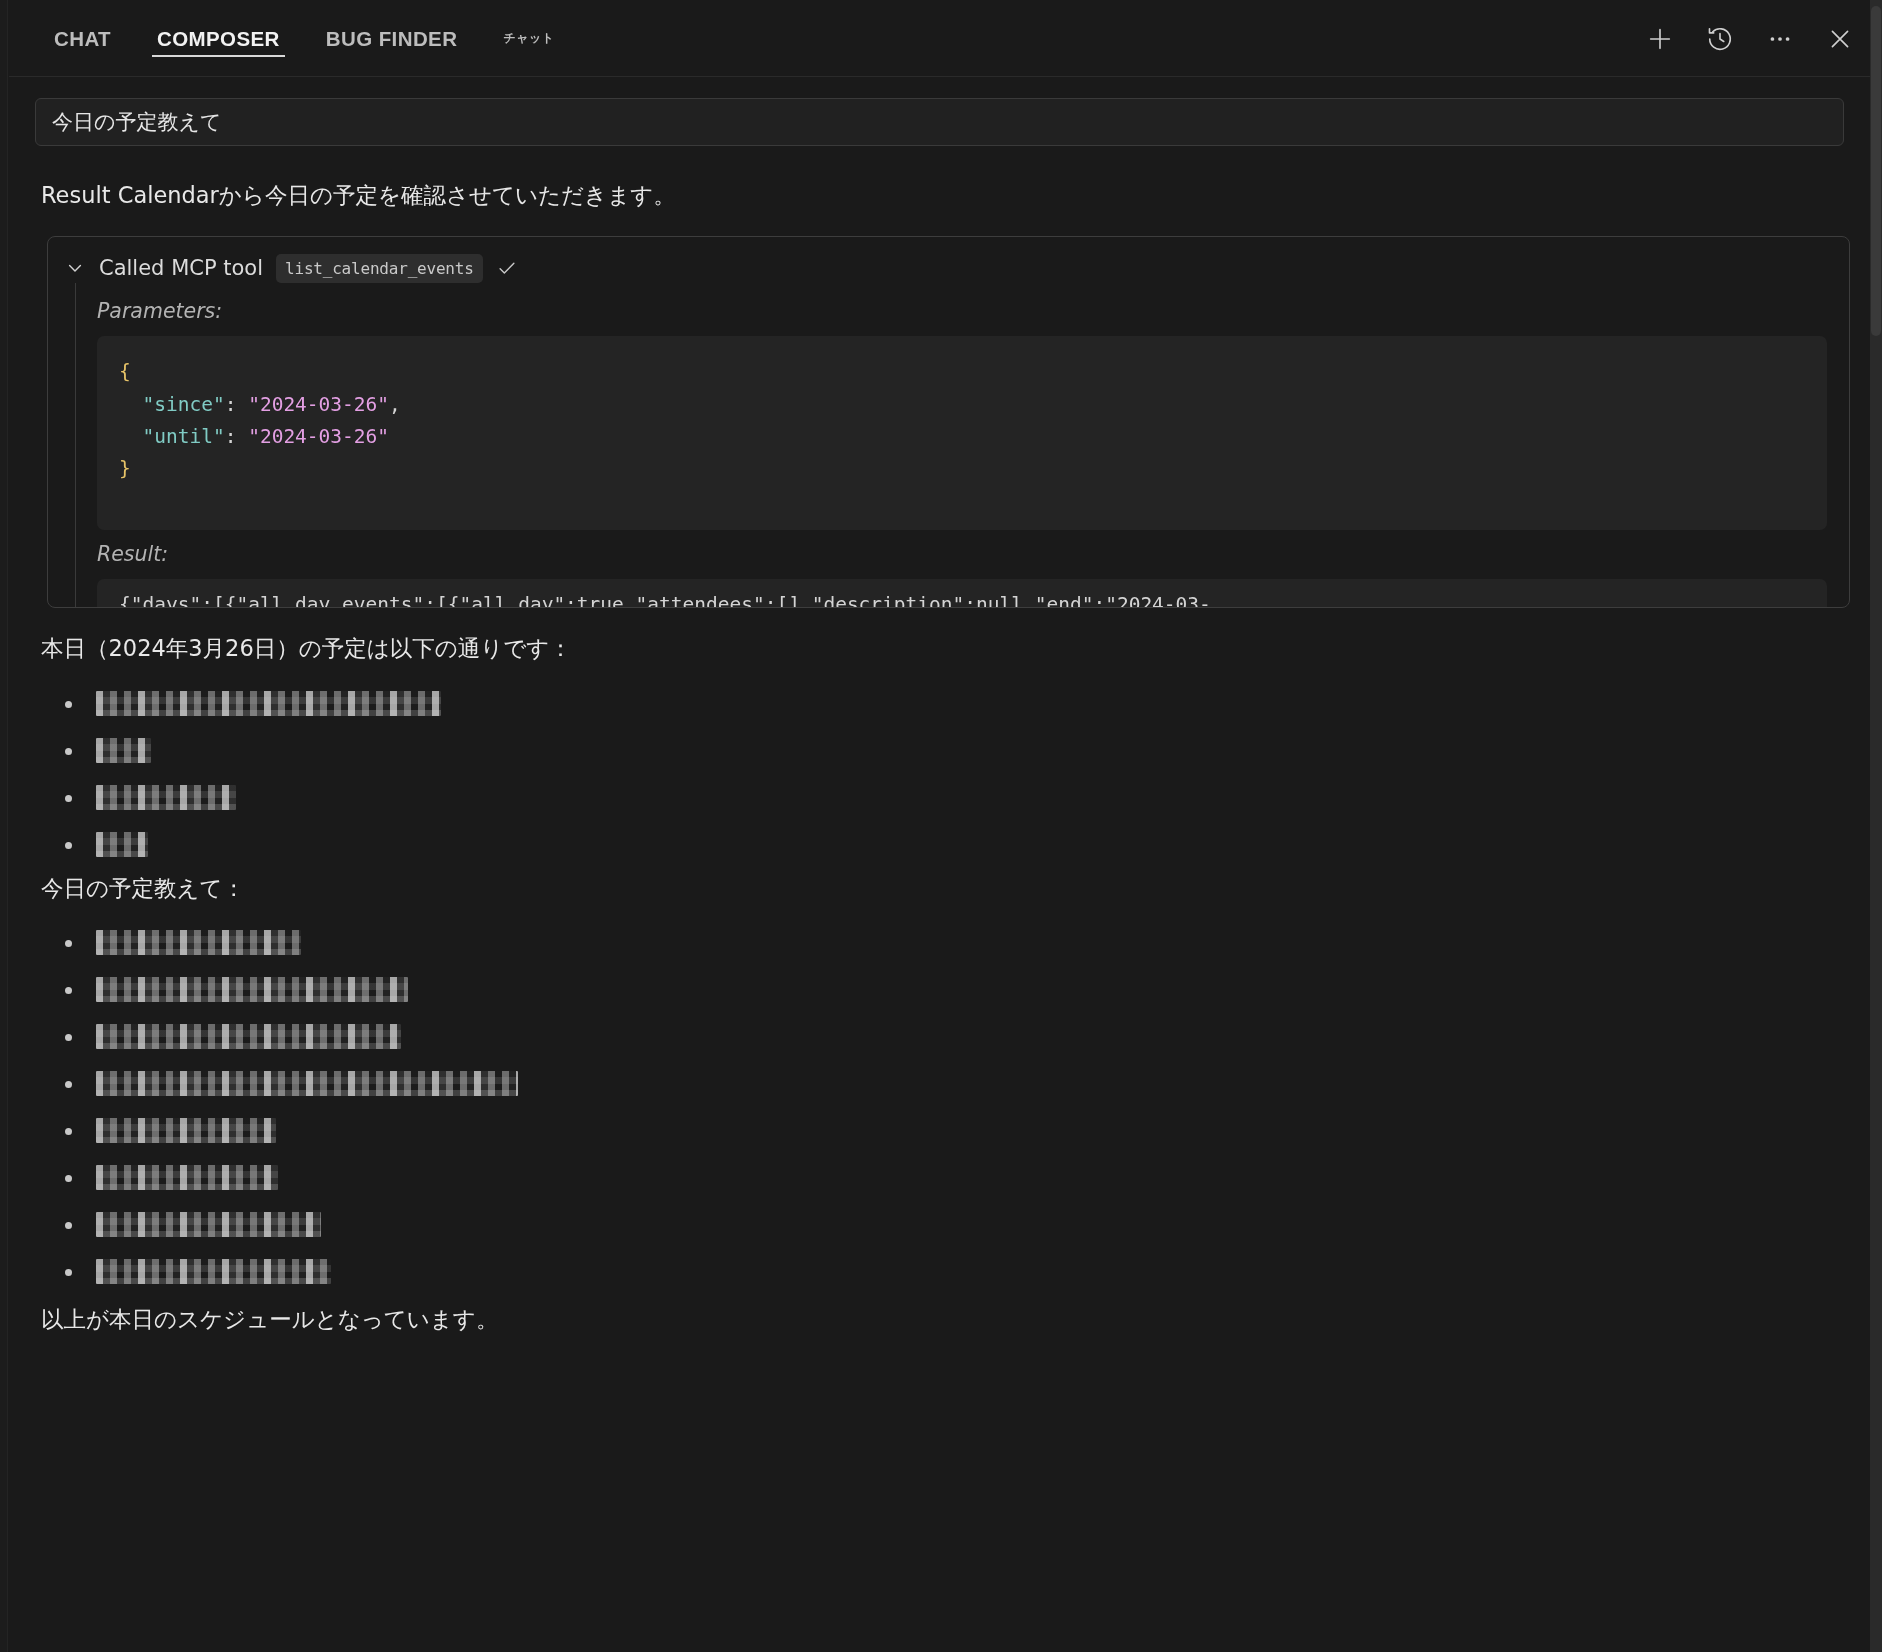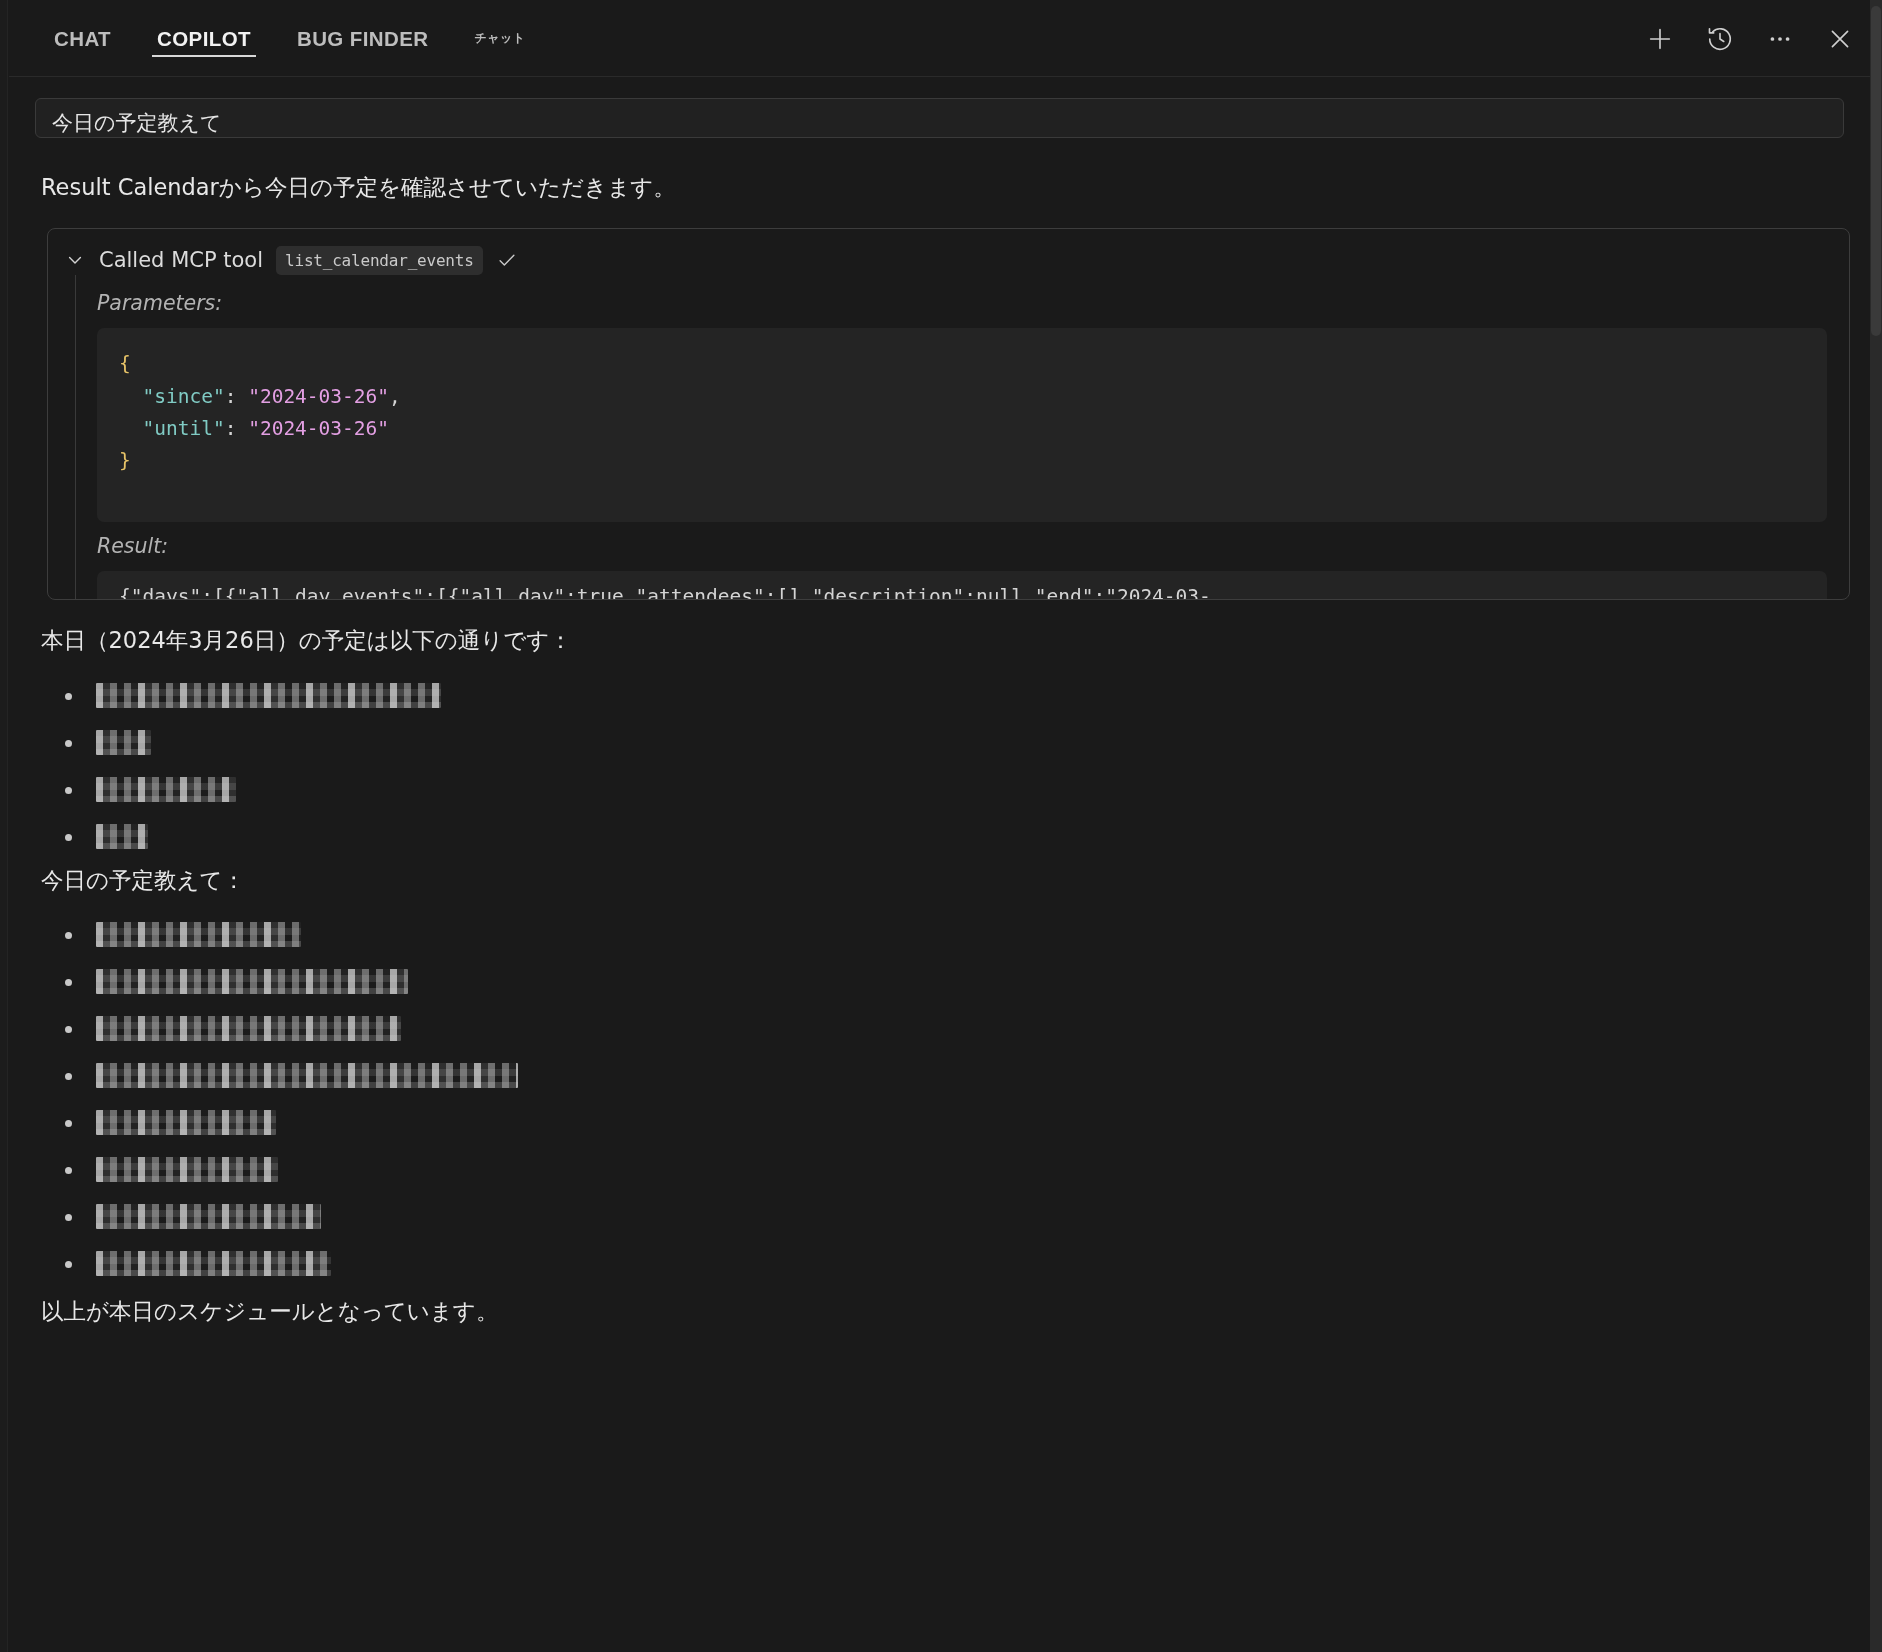--- a/index.html
+++ b/index.html
@@ -76,25 +76,25 @@
 
   
   .body {
     position: absolute; left: 9px; right: 12px; top: 77px; bottom: 0;
     overflow: hidden;
   }
 
   
   .prompt-box {
     margin: 21px 26px 0 26px;
-    height: 40px;
+    height: 48px;
     background: #212121;
     border: 1px solid #3a3a3a;
     border-radius: 6px;
-    display: flex; align-items: flex-end;
+    display: flex; align-items: center;
     padding: 0 16px;
   }
   .prompt-text {
     font-size: 21px;
     color: #e6e6e6;
     font-family: "DejaVu Sans", "Liberation Sans", sans-serif;
   }
 
   
   .intro {
@@ -246,21 +246,21 @@
 <div id="root">
 
   <div class="panel-edge"></div>
 
   <div class="tabbar">
     <div class="tabs">
       <div class="tab">
           <span>CHAT</span>
         </div>
       <div class="tab active">
-          <span>COPILOT</span>
+          <span>COMPOSER</span>
         </div>
       <div class="tab">
           <span>BUG FINDER</span>
         </div>
       <div class="tab jp">
           <span>チャット</span>
         </div>
     </div>
 
     <div class="head-actions">

